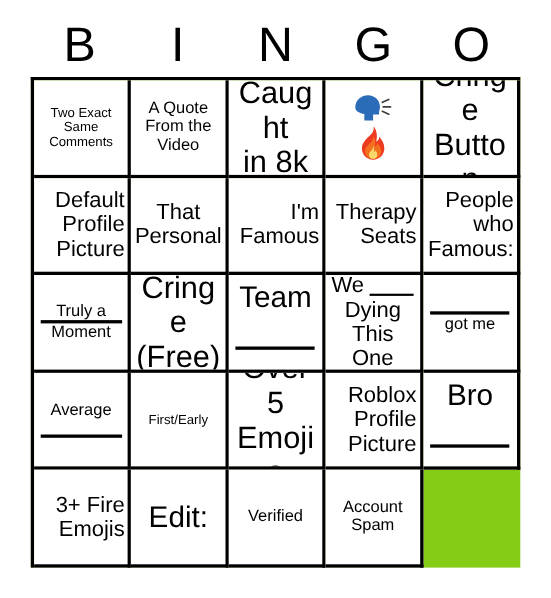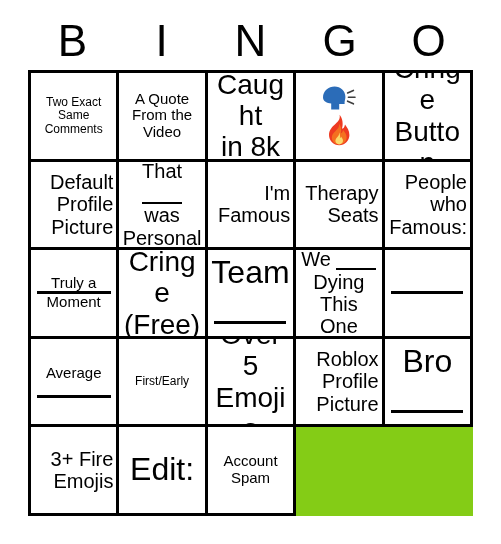--- a/index.html
+++ b/index.html
@@ -78,21 +78,21 @@
     color: #000000;
     word-wrap: break-word;
   }
 
   
   .sz-xs .cell-inner { font-size: 12px; }
   .sz-s  .cell-inner { font-size: 20px; }
   .sz-m  .cell-inner { font-size: 15px; }
   .sz-l  .cell-inner { font-size: 20px; text-align: right; }
   .sz-xl .cell-inner { font-size: 28px; }
-  .sz-xxl .cell-inner { font-size: 32px; }
+  .sz-xxl .cell-inner { font-size: 27px; }
 
   
   .va-top    { align-items: flex-start; }
   .va-top .cell-inner { padding-top: 5px; }
 
   
   .blank {
     display: inline-block;
     border-bottom: 2px solid #000000;
     vertical-align: middle;
@@ -206,23 +206,20 @@
       <div class="cell-inner">
         <span class="row-line">Default</span>
         <span class="row-line">Profile</span>
         <span class="row-line">Picture</span>
       </div>
     </div>
 
     <div class="cell sz-s">
       <div class="cell-inner">
         <span class="row-line">That</span>
-        <span class="row-line">
-          <span class="blank blank-sm"></span> was
-        </span>
         <span class="row-line">Personal</span>
       </div>
     </div>
 
     <div class="cell sz-l">
       <div class="cell-inner">
         <span class="row-line">I'm</span>
         <span class="row-line">Famous</span>
       </div>
     </div>
@@ -271,20 +268,21 @@
           We <span class="blank blank-sm"></span>
         </span>
         <span class="row-line">Dying</span>
         <span class="row-line">This One</span>
       </div>
     </div>
 
     <div class="cell sz-m">
       <div class="cell-inner">
         <span class="blank-top"></span>
+        <span class="row-line">got me</span>
       </div>
     </div>
 
     <div class="cell sz-m">
       <div class="cell-inner">
         <span class="row-line">Average</span>
         <span class="blank-wide" style="margin-top:14px;"></span>
       </div>
     </div>
 
@@ -322,20 +320,25 @@
         <span class="row-line">Emojis</span>
       </div>
     </div>
 
     <div class="cell sz-xxl">
       <div class="cell-inner">
         <span class="row-line">Edit:</span>
       </div>
     </div>
 
+    <div class="cell sz-m">
+      <div class="cell-inner">
+        <span class="row-line">Verified</span>
+      </div>
+    </div>
 
     <div class="cell sz-m">
       <div class="cell-inner">
         <span class="row-line">Account</span>
         <span class="row-line">Spam</span>
       </div>
     </div>
 
   </div>
 </div>

